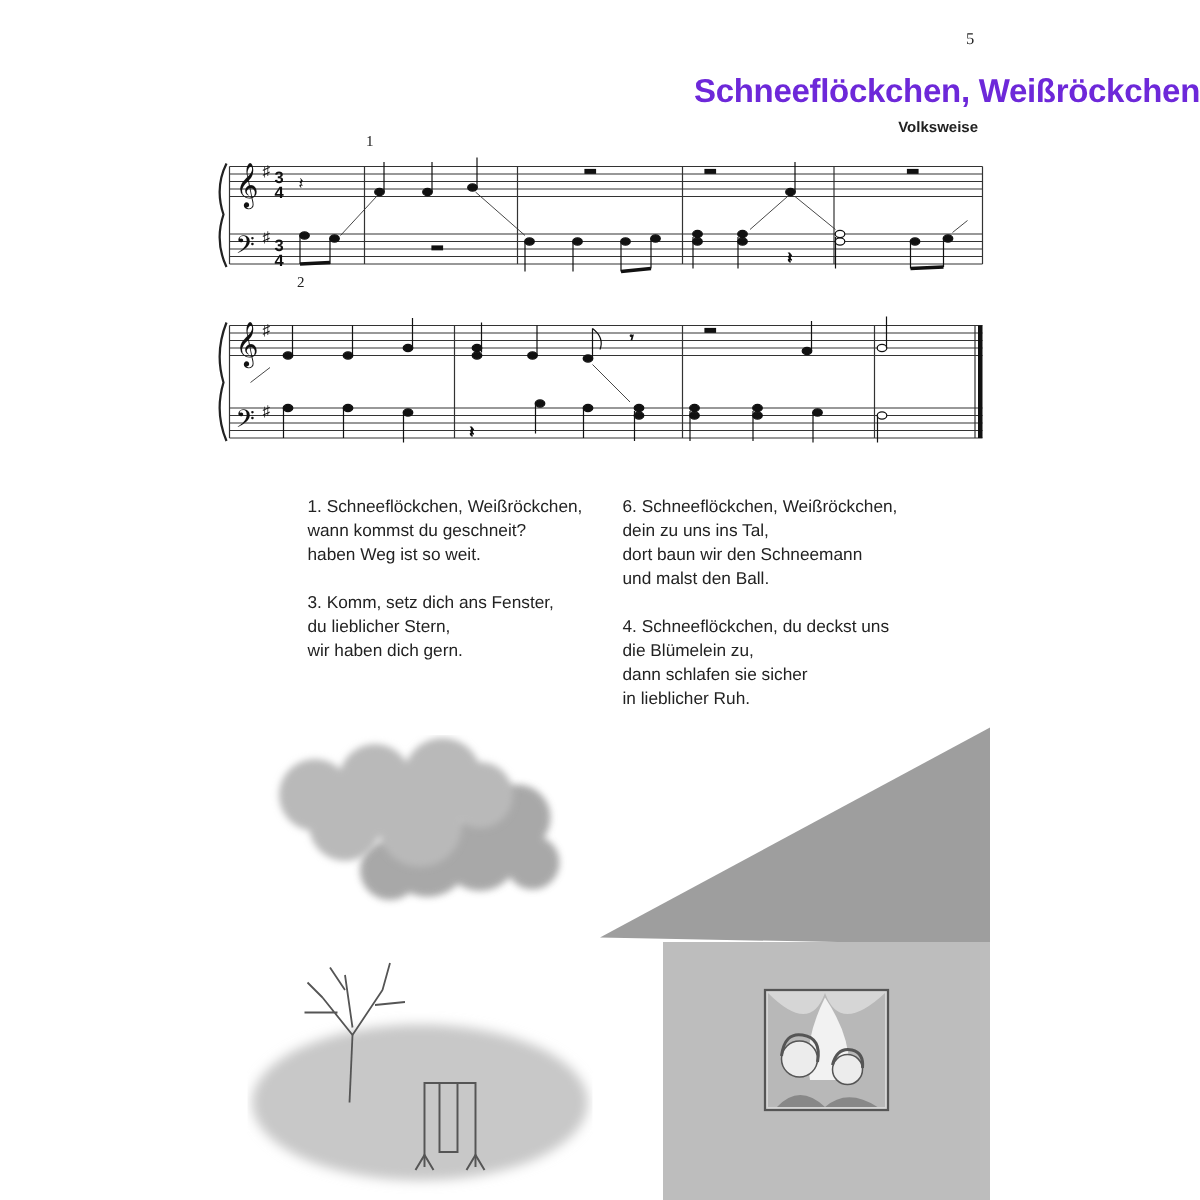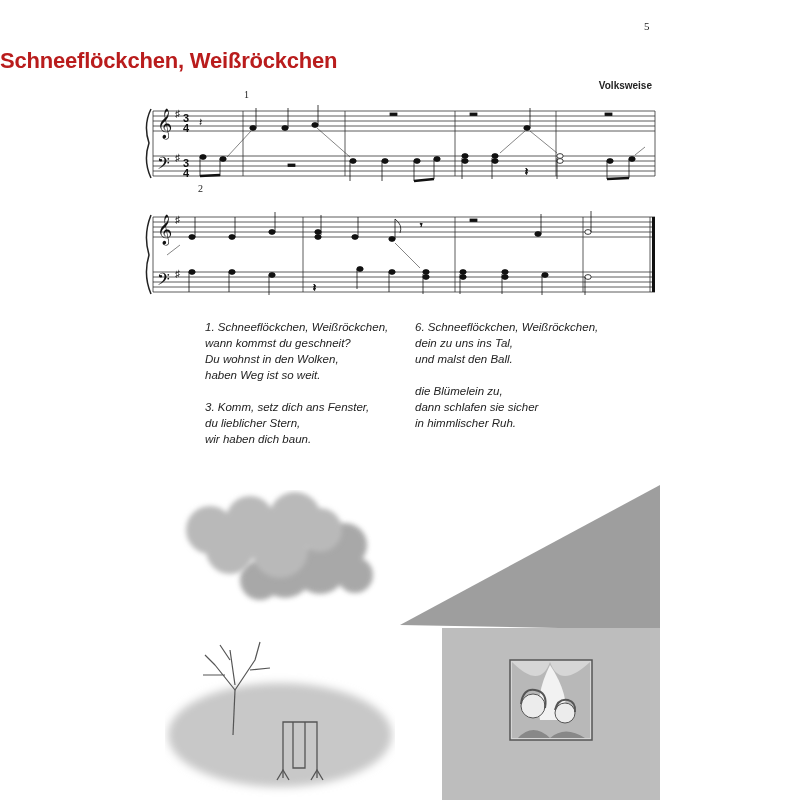--- a/index.html
+++ b/index.html
@@ -1,23 +1,23 @@
 <!DOCTYPE html>
 <html><head>
 <meta charset="utf-8">
 <style>
   html, body { margin:0; padding:0; background:#ffffff; }
   body { width:800px; height:800px; position:relative; overflow:hidden; font-family:"Liberation Sans", sans-serif; color:#111; }
   .page-number { position:absolute; left:644px; top:20px; font-size:11px; color:#222; font-family:"Liberation Serif", serif; }
-  .title { position:absolute; left:0; width:800px; top:48px; text-align:left; font-size:22px; font-weight:bold; letter-spacing:-0.2px; color:#b91c1c; }
+  .title { position:absolute; left:0; width:800px; top:48px; text-align:right; font-size:22px; font-weight:bold; letter-spacing:-0.2px; color:#6d28d9; }
   .composer { position:absolute; right:148px; top:80px; font-size:10px; font-weight:bold; color:#222; }
   .system { position:absolute; left:145px; }
   .system svg { display:block; }
   .measure-number { position:absolute; font-family:"Liberation Serif", serif; font-size:10px; color:#222; }
-  .lyrics { position:absolute; top:319px; font-size:11.5px; line-height:16px; color:#222;font-style:italic; }
+  .lyrics { position:absolute; top:330px; font-size:11.5px; line-height:16px; color:#222; }
   .lyrics .verse { margin-bottom:16px; }
   .lyrics .line { display:block; white-space:nowrap; }
   .illus { position:absolute; }
 </style>
 </head>
 <body>
 
 <div class="page-number">5</div>
 <div class="title">Schneeflöckchen, Weißröckchen</div>
 <div class="composer">Volksweise</div>
@@ -182,39 +182,40 @@
       <line x1="22" y1="50" x2="35" y2="40"></line>
       <line x1="250" y1="38" x2="275" y2="63"></line>
     </g>
   </svg>
 </div>
 
 <div class="lyrics" style="left:205px;">
   <div class="verse">
     <span class="line">1. Schneeflöckchen, Weißröckchen,</span>
     <span class="line">wann kommst du geschneit?</span>
-    <span class="line">Du wohnst in den Wolken,</span>
     <span class="line">haben Weg ist so weit.</span>
   </div>
   <div class="verse">
     <span class="line">3. Komm, setz dich ans Fenster,</span>
     <span class="line">du lieblicher Stern,</span>
-    <span class="line">wir haben dich baun.</span>
+    <span class="line">wir haben dich gern.</span>
   </div>
 </div>
 <div class="lyrics" style="left:415px;">
   <div class="verse">
     <span class="line">6. Schneeflöckchen, Weißröckchen,</span>
     <span class="line">dein zu uns ins Tal,</span>
+    <span class="line">dort baun wir den Schneemann</span>
     <span class="line">und malst den Ball.</span>
   </div>
   <div class="verse">
+    <span class="line">4. Schneeflöckchen, du deckst uns</span>
     <span class="line">die Blümelein zu,</span>
     <span class="line">dann schlafen sie sicher</span>
-    <span class="line">in himmlischer Ruh.</span>
+    <span class="line">in lieblicher Ruh.</span>
   </div>
 </div>
 
 <svg class="illus" style="left:170px;top:490px;" width="220" height="120" viewBox="0 0 220 120">
   <defs>
     <filter id="blurA">
         <feGaussianBlur stdDeviation="2.5"></feGaussianBlur>
       </filter>
   </defs>
   <g fill="#9a9a9a" opacity="0.85" filter="url(#blurA)">

